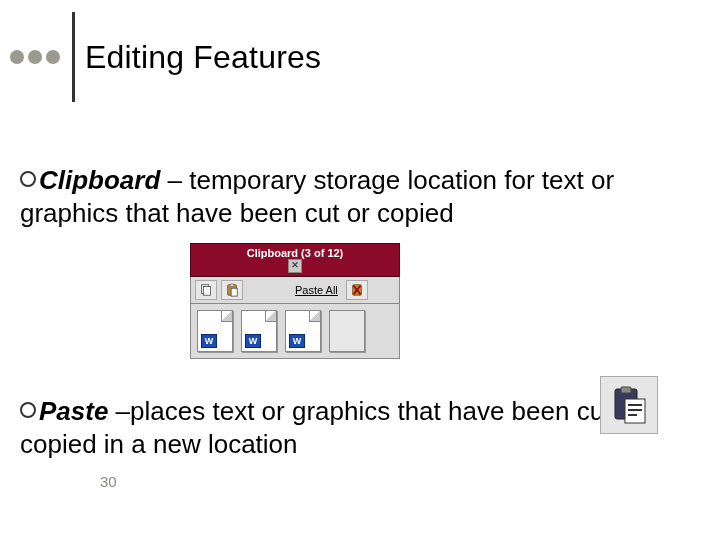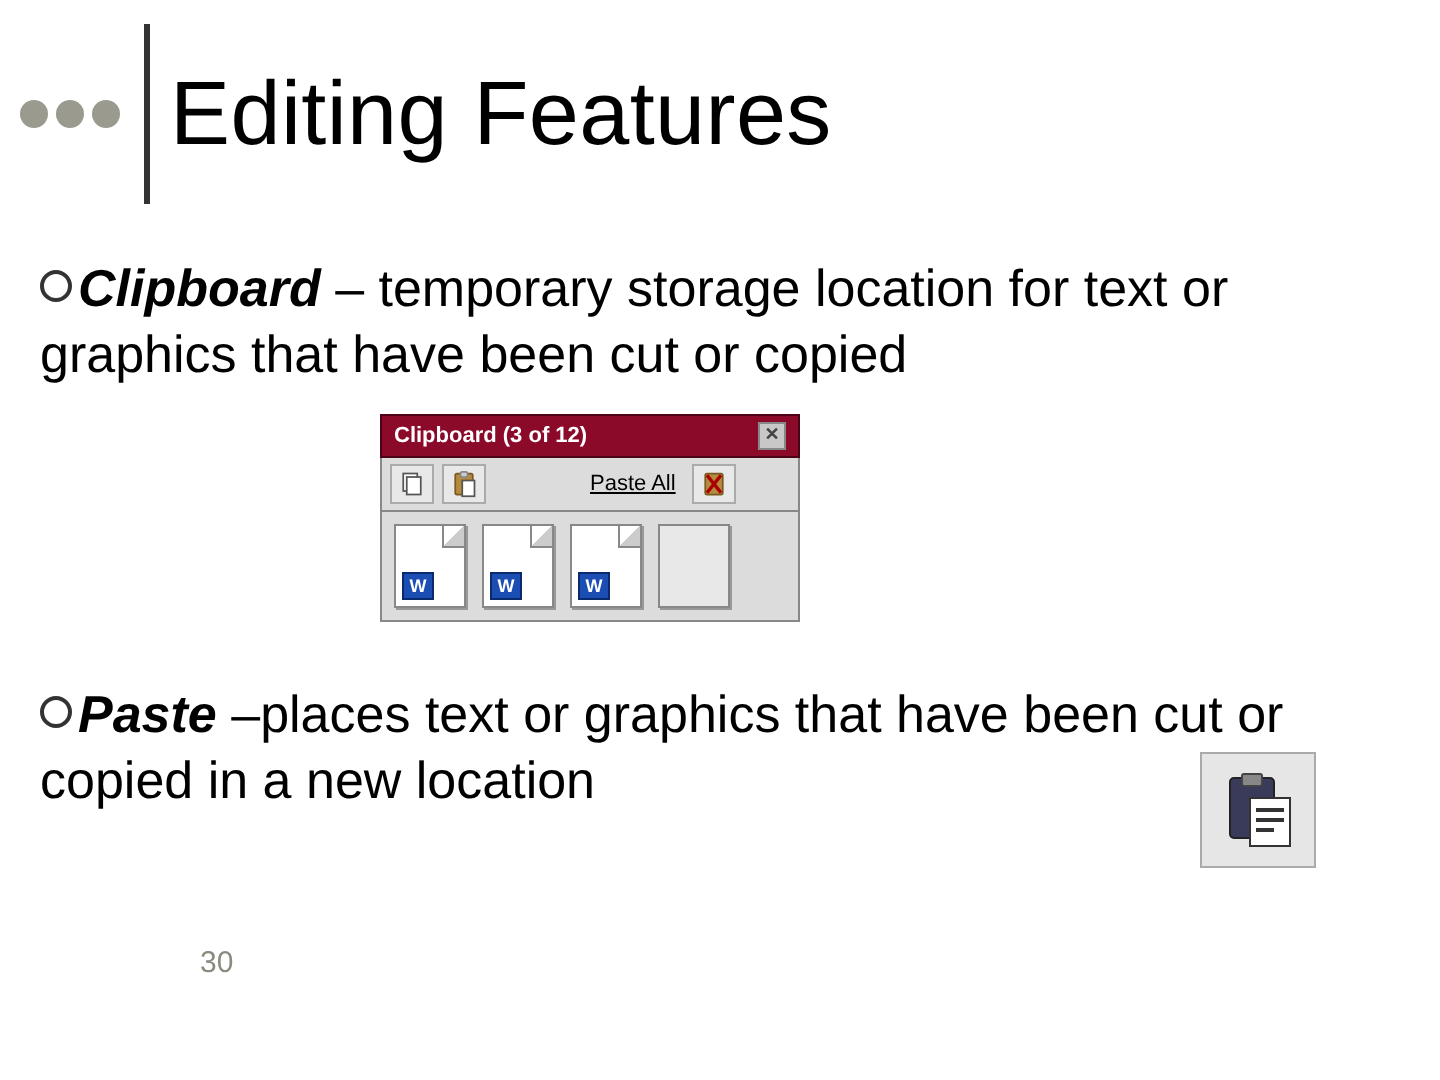--- a/index.html
+++ b/index.html
@@ -39,37 +39,38 @@
     border-radius: 50%;
     background: #9a9a8f;
   }
   .vrule {
     width: 3px;
     height: 90px;
     background: #333;
     margin: 0 10px 0 4px;
   }
   .title {
-    font-size: 45px;
+    font-size: 32px;
     font-weight: 400;
     letter-spacing: 0.2px;
   }
   
   .body {
     position: absolute;
     top: 128px;
     left: 20px;
     right: 30px;
   }
   .bullet-block {
     margin-bottom: 8px;
   }
   .bullet-line {
     font-size: 26px;
     line-height: 1.28;
+    margin-top: 36px;
   }
   .ring {
     display: inline-block;
     width: 12px;
     height: 12px;
     border: 2px solid #333;
     border-radius: 50%;
     vertical-align: 2px;
     margin-right: 3px;
   }
@@ -85,20 +86,21 @@
   .clip-title {
     background: #8b0a2a;
     color: #fff;
     font-size: 11px;
     font-weight: 700;
     padding: 3px 6px;
     display: flex;
     align-items: center;
     justify-content: space-between;
     border: 1px solid #4a0416;
+    flex-direction: column;
   }
   .clip-close {
     width: 12px;
     height: 12px;
     background: #c8c8c8;
     border: 1px solid #888;
     display: flex;
     align-items: center;
     justify-content: center;
     font-size: 9px;

